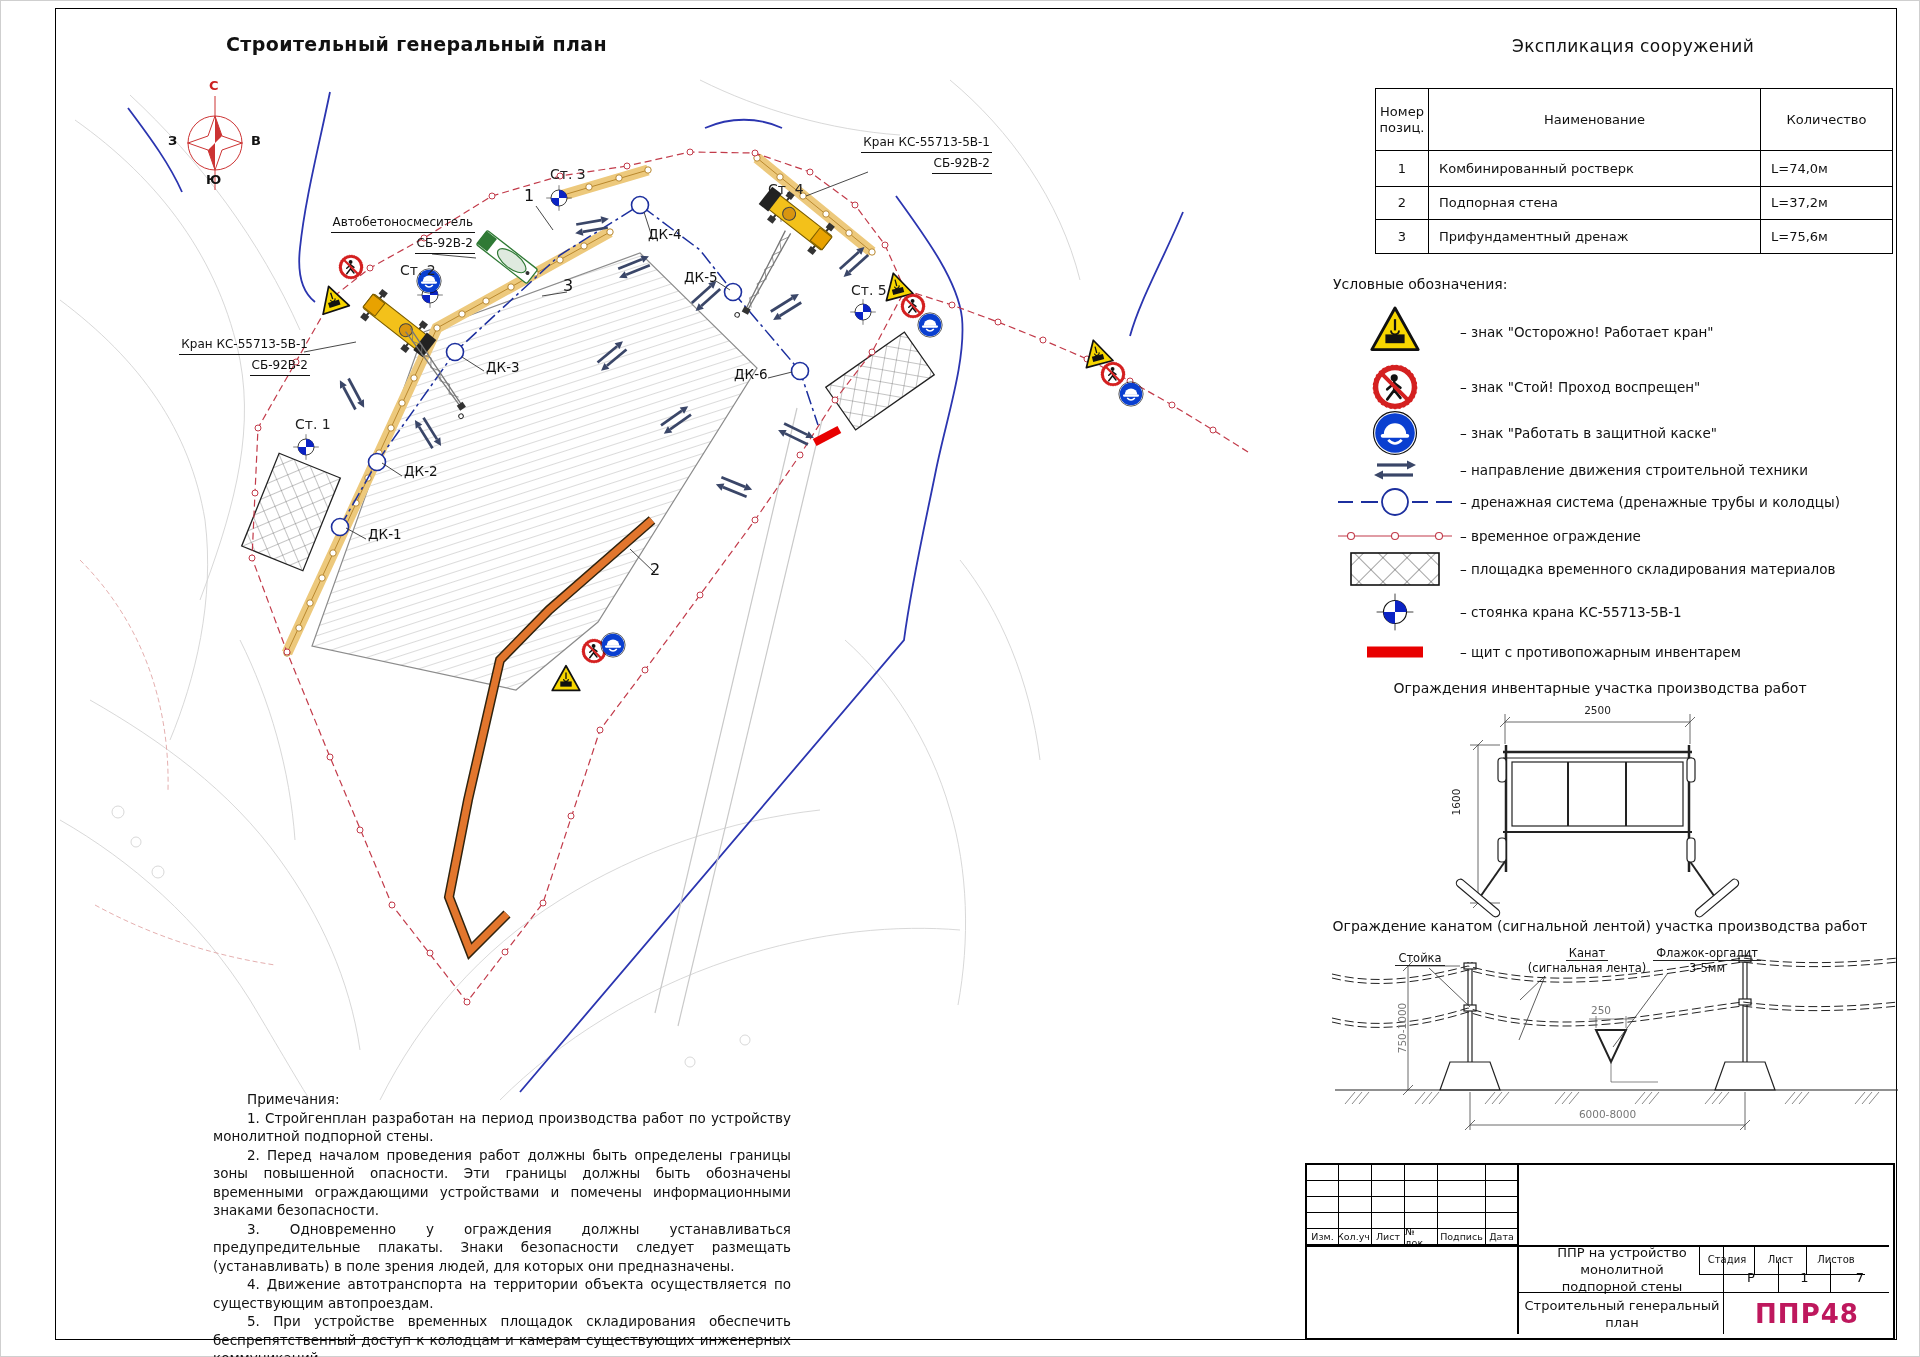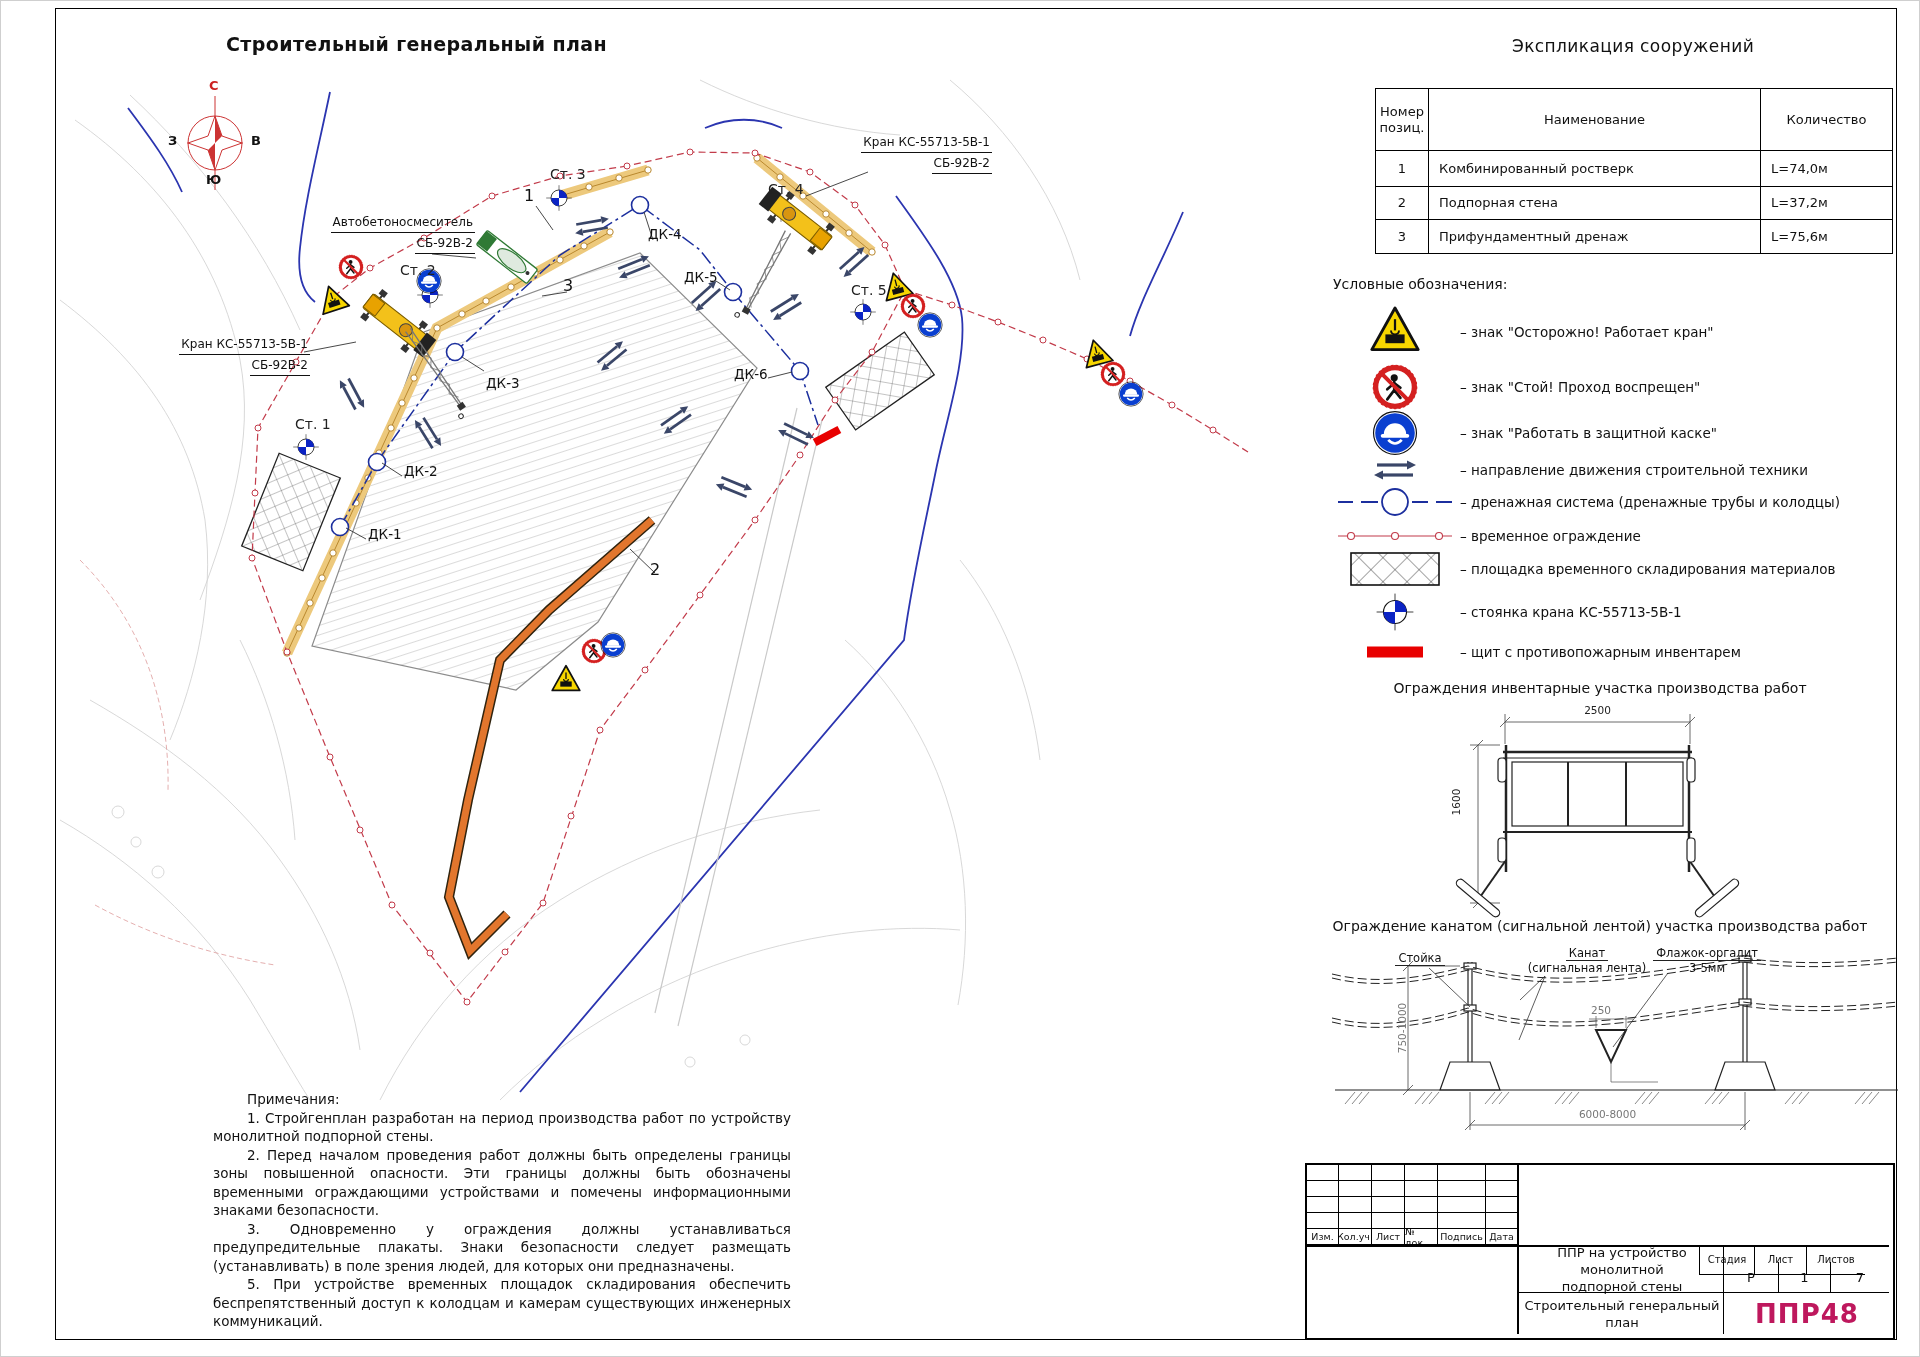--- a/index.html
+++ b/index.html
@@ -478,21 +478,21 @@
   <div><span>Кран КС-55713-5В-1</span></div>
   <div><span>СБ-92В-2</span></div>
 </div>
 
 <div class="abs pnum" style="left:524px;top:186px">1</div>
 <div class="abs pnum" style="left:563px;top:276px">3</div>
 <div class="abs pnum" style="left:650px;top:560px">2</div>
 
 <div class="abs plabel" style="left:368px;top:526px">ДК-1</div>
 <div class="abs plabel" style="left:404px;top:463px">ДК-2</div>
-<div class="abs plabel" style="left:486px;top:375px">ДК-3</div>
+<div class="abs plabel" style="left:486px;top:359px">ДК-3</div>
 <div class="abs plabel" style="left:648px;top:226px">ДК-4</div>
 <div class="abs plabel" style="left:684px;top:269px">ДК-5</div>
 <div class="abs plabel" style="left:734px;top:366px">ДК-6</div>
 
 <div class="abs slabel" style="left:295px;top:416px">Ст. 1</div>
 <div class="abs slabel" style="left:400px;top:262px">Ст. 2</div>
 <div class="abs slabel" style="left:550px;top:166px">Ст. 3</div>
 <div class="abs slabel" style="left:768px;top:181px">Ст. 4</div>
 <div class="abs slabel" style="left:851px;top:282px">Ст. 5</div>
 
@@ -611,20 +611,21 @@
 </div>
 <div class="abs dim" style="left:1372px;top:1022px;width:60px;transform:rotate(-90deg);color:#777">750-1000</div>
 <div class="abs dim" style="left:1586px;top:1004px;width:30px;color:#777">250</div>
 <div class="abs dim" style="left:1570px;top:1108px;width:75px;color:#777">6000-8000</div>
 
 <div class="abs notes">
   <p>Примечания:</p>
   <p>1. Стройгенплан разработан на период производства работ по устройству монолитной подпорной стены.</p>
   <p>2. Перед началом проведения работ должны быть определены границы зоны повышенной опасности. Эти границы должны быть обозначены временными ограждающими устройствами и помечены информационными знаками безопасности.</p>
   <p>3. Одновременно у ограждения должны устанавливаться предупредительные плакаты. Знаки безопасности следует размещать (устанавливать) в поле зрения людей, для которых они предназначены.</p>
+  <p>4. Движение автотранспорта на территории объекта осуществляется по существующим автопроездам.</p>
   <p>5. При устройстве временных площадок складирования обеспечить беспрепятственный доступ к колодцам и камерам существующих инженерных коммуникаций.</p>
 </div>
 
 <div class="abs tblock">
   <div class="abs revgrid">
     <div></div>
       <div></div>
       <div></div>
       <div></div>
       <div></div>

